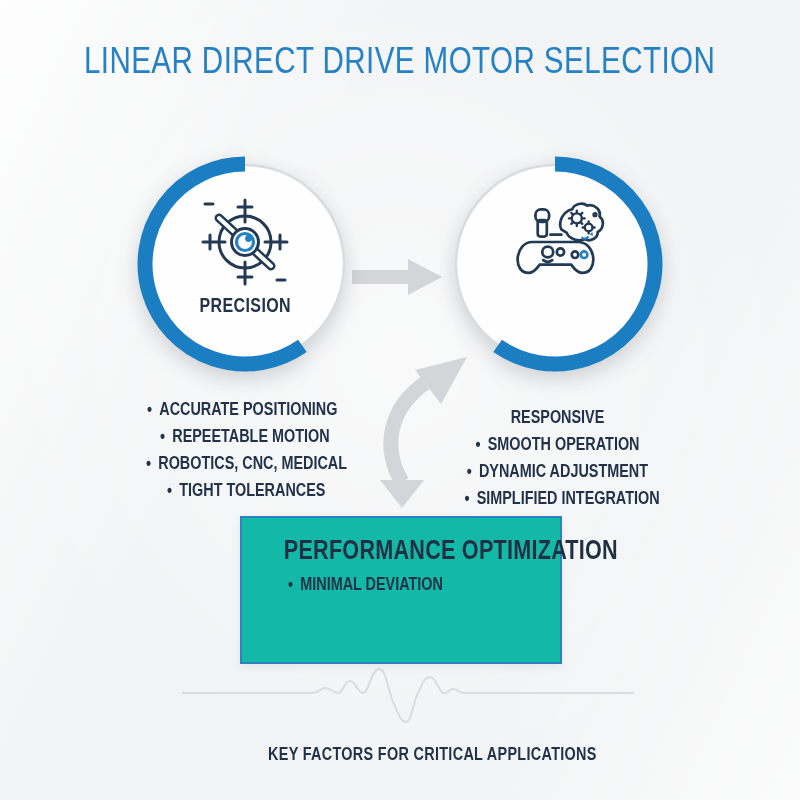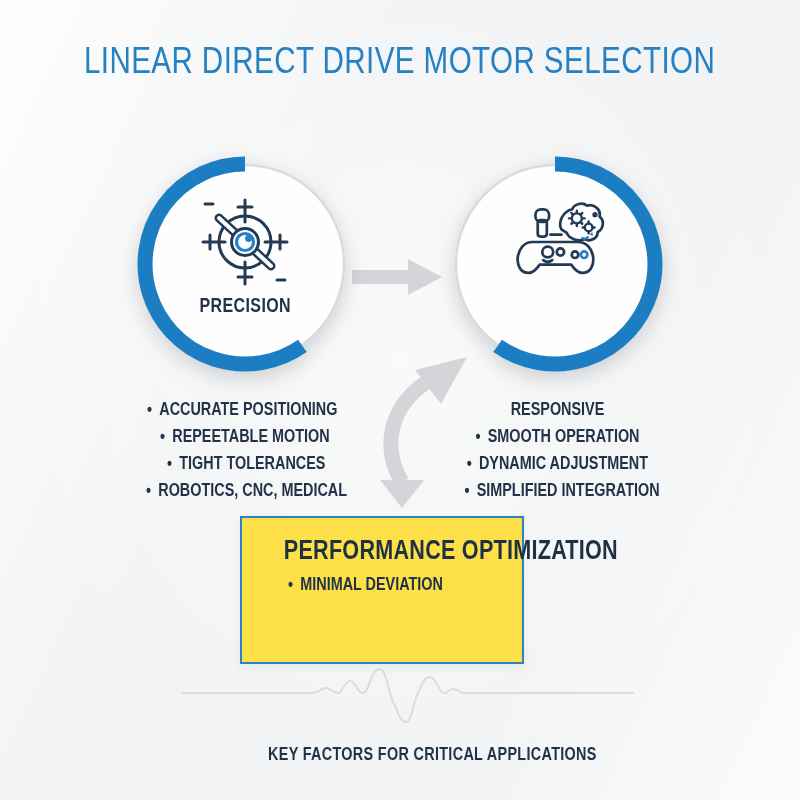--- a/index.html
+++ b/index.html
@@ -33,27 +33,27 @@
     position:absolute;left:0;top:138px;width:216px;text-align:center;
     font-size:20px;font-weight:bold;color:#223349;letter-spacing:.5px;
   }
 
   .harrow{position:absolute;left:352px;top:256px;z-index:1;}
   .carrow{position:absolute;left:365px;top:345px;z-index:1;}
 
   .blist{position:absolute;top:396px;z-index:3;color:#223349;font-weight:bold;font-size:18px;}
   .blist .row{height:27px;line-height:27px;}
   .blist.leftlist{left:146px;width:240px;text-align:center;}
-  .blist.rightlist{left:440px;width:235px;text-align:center;}
+  .blist.rightlist{left:440px;width:235px;text-align:center;margin-top:8px;}
   .row .b::before{content:"•";margin-right:9px;font-size:18px;}
   .rightlist .row{display:block;}
 
   .optbox{
-    position:absolute;left:240px;top:516px;width:284px;height:148px;z-index:4;
-    background:#fde047;border:2px solid #2d83c2;box-sizing:border-box;
+    position:absolute;left:240px;top:516px;width:322px;height:148px;z-index:4;
+    background:#14b8a6;border:2px solid #2d83c2;box-sizing:border-box;
     box-shadow:0 3px 8px rgba(70,80,90,.08);
   }
   .optbox .btitle{
     margin-top:17px;width:100%;text-align:center;
     font-size:27px;font-weight:bold;color:#1f3044;letter-spacing:.3px;
   }
   .optbox .obullets{
     margin-top:4px;margin-left:46px;
     color:#223349;font-weight:bold;font-size:18px;
   }
@@ -154,22 +154,22 @@
 
 <svg class="carrow" width="112" height="168" viewBox="0 0 112 168">
   <path d="M37,137 C 18,105 22,65 60,38" fill="none" stroke="#d3d5d8" stroke-width="15"></path>
   <polygon points="102,12 76,59 50,25" fill="#d3d5d8"></polygon>
   <polygon points="15,135 59,135 37,163" fill="#d3d5d8"></polygon>
 </svg>
 
 <div class="blist leftlist">
   <div class="row"><span class="cond-l b">ACCURATE POSITIONING</span></div>
   <div class="row"><span class="cond-l b">REPEETABLE MOTION</span></div>
+  <div class="row"><span class="cond-l b">ROBOTICS, CNC, MEDICAL</span></div>
   <div class="row"><span class="cond-l b">TIGHT TOLERANCES</span></div>
-  <div class="row"><span class="cond-l b">ROBOTICS, CNC, MEDICAL</span></div>
 </div>
 
 <div class="blist rightlist">
   <div class="row"><span class="cond">RESPONSIVE</span></div>
   <div class="row"><span class="cond b">SMOOTH OPERATION</span></div>
   <div class="row"><span class="cond b">DYNAMIC ADJUSTMENT</span></div>
   <div class="row"><span class="cond b">SIMPLIFIED INTEGRATION</span></div>
 </div>
 
 <div class="optbox">

